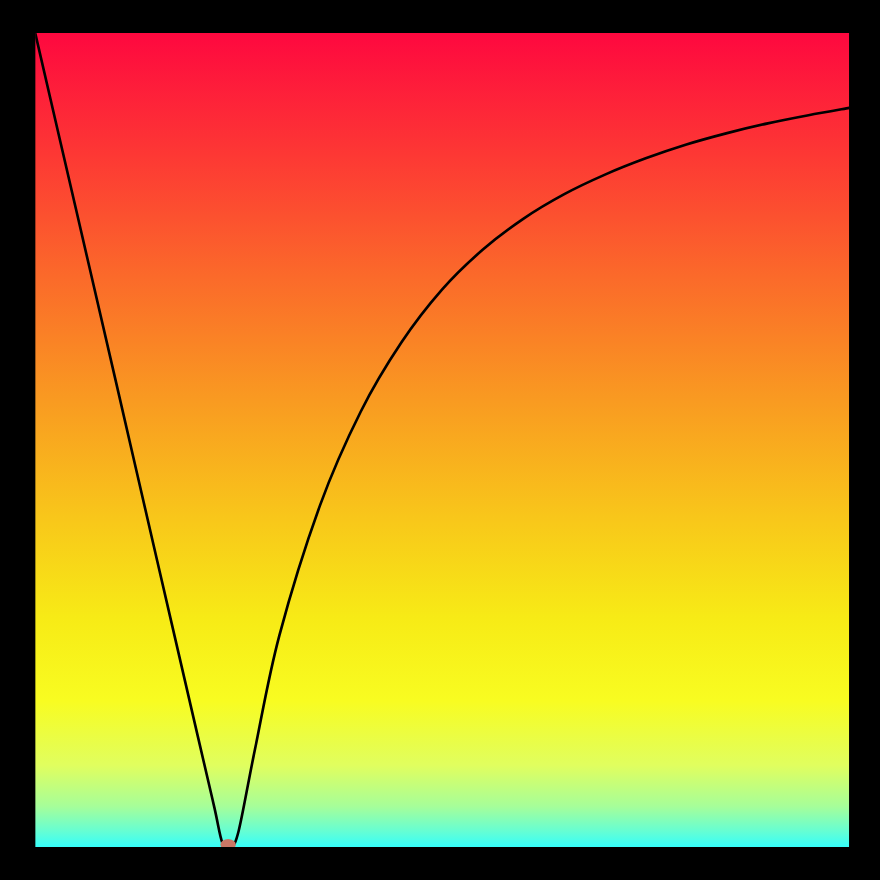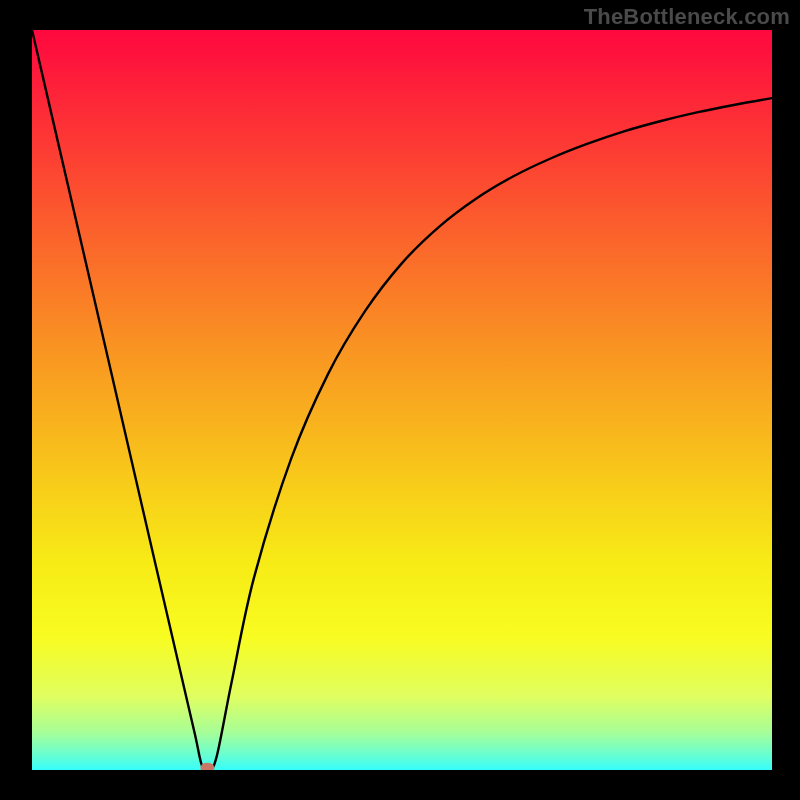--- a/index.html
+++ b/index.html
@@ -34,21 +34,20 @@
     height: 740px;
   }
   svg {
     display: block;
   }
 </style>
 </head>
 <body>
 
 <div class="wrapper">
-  <div class="attribution">TheBottleneck.com</div>
   <div class="plot">
     <svg id="chart-svg" width="740" height="740" viewBox="0 0 740 740" preserveAspectRatio="none">
       <defs>
         <linearGradient id="bg-grad" x1="0" y1="0" x2="0" y2="1">
             <stop offset="0.00%" stop-color="#fe083f"></stop>
             <stop offset="15.00%" stop-color="#fd3834"></stop>
             <stop offset="30.00%" stop-color="#fb6a2a"></stop>
             <stop offset="45.00%" stop-color="#f99a21"></stop>
             <stop offset="60.00%" stop-color="#f8c81a"></stop>
             <stop offset="72.00%" stop-color="#f7eb16"></stop>

